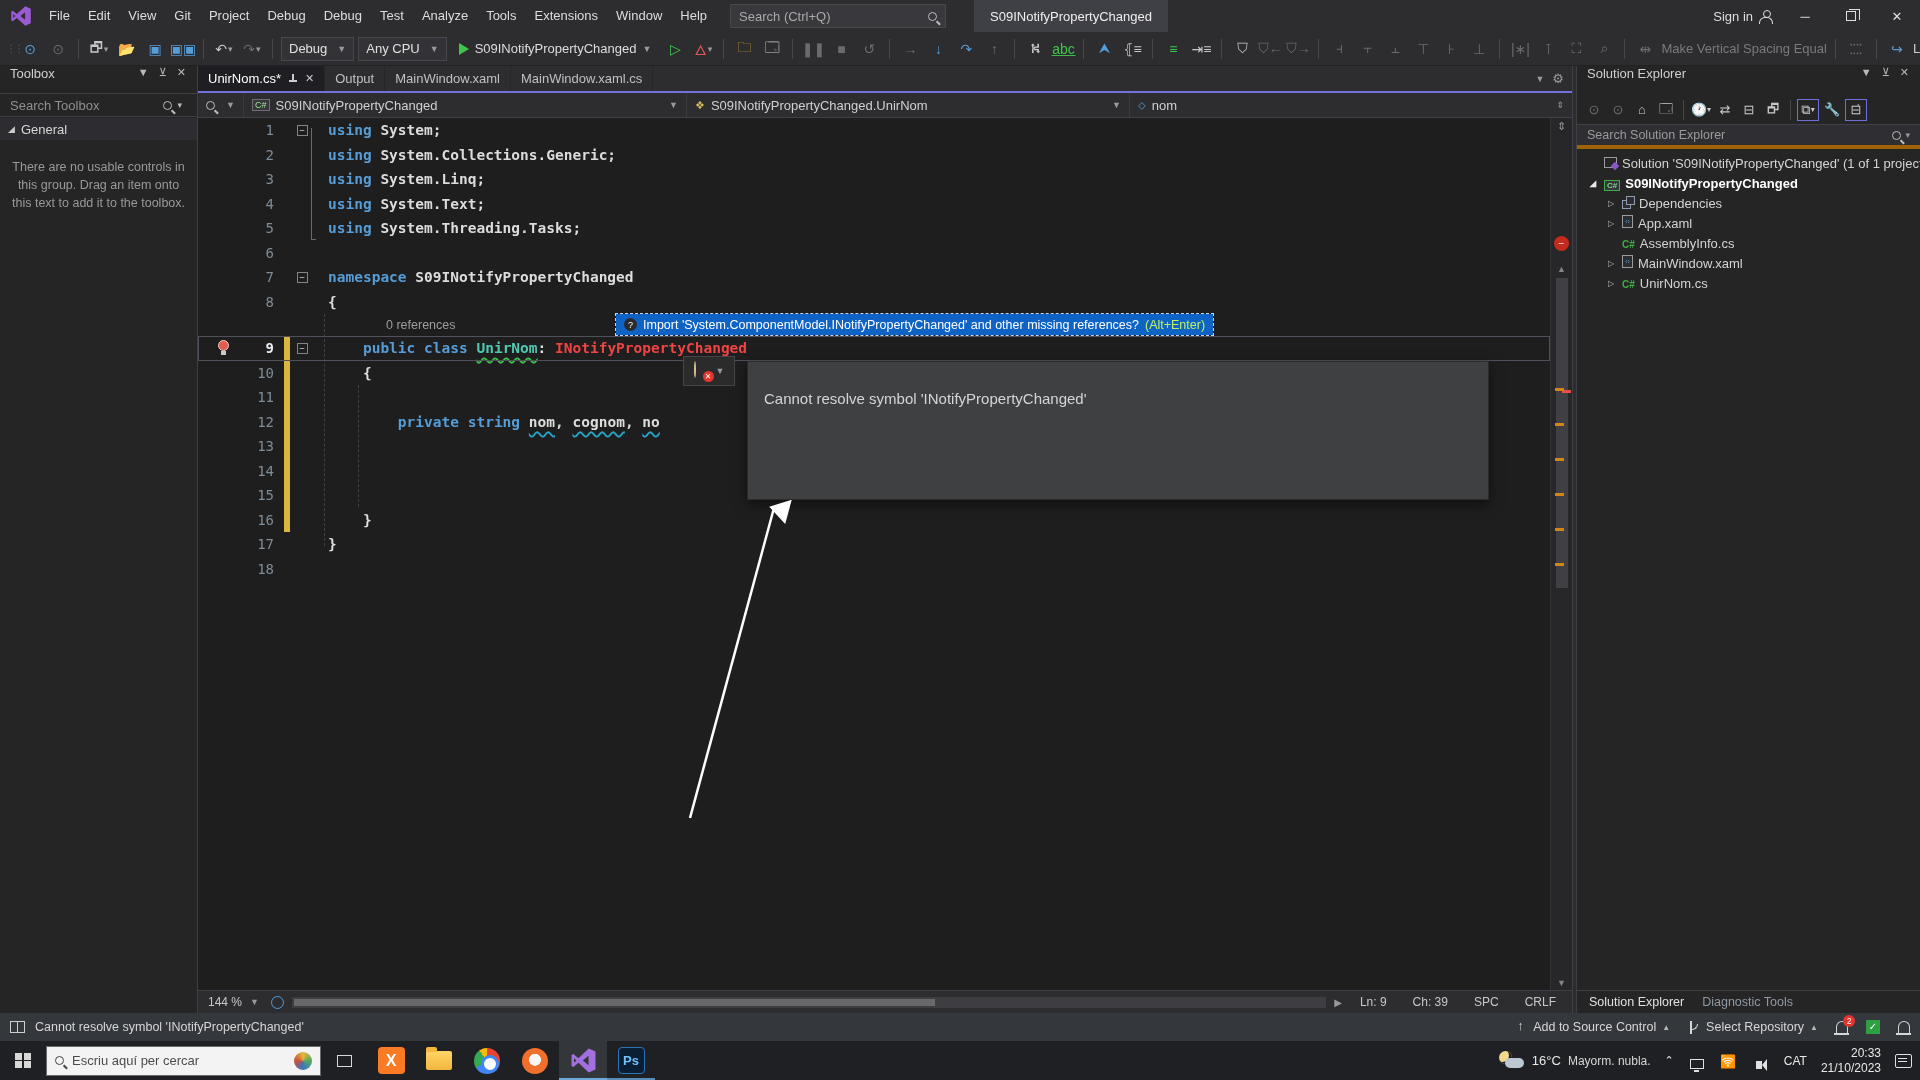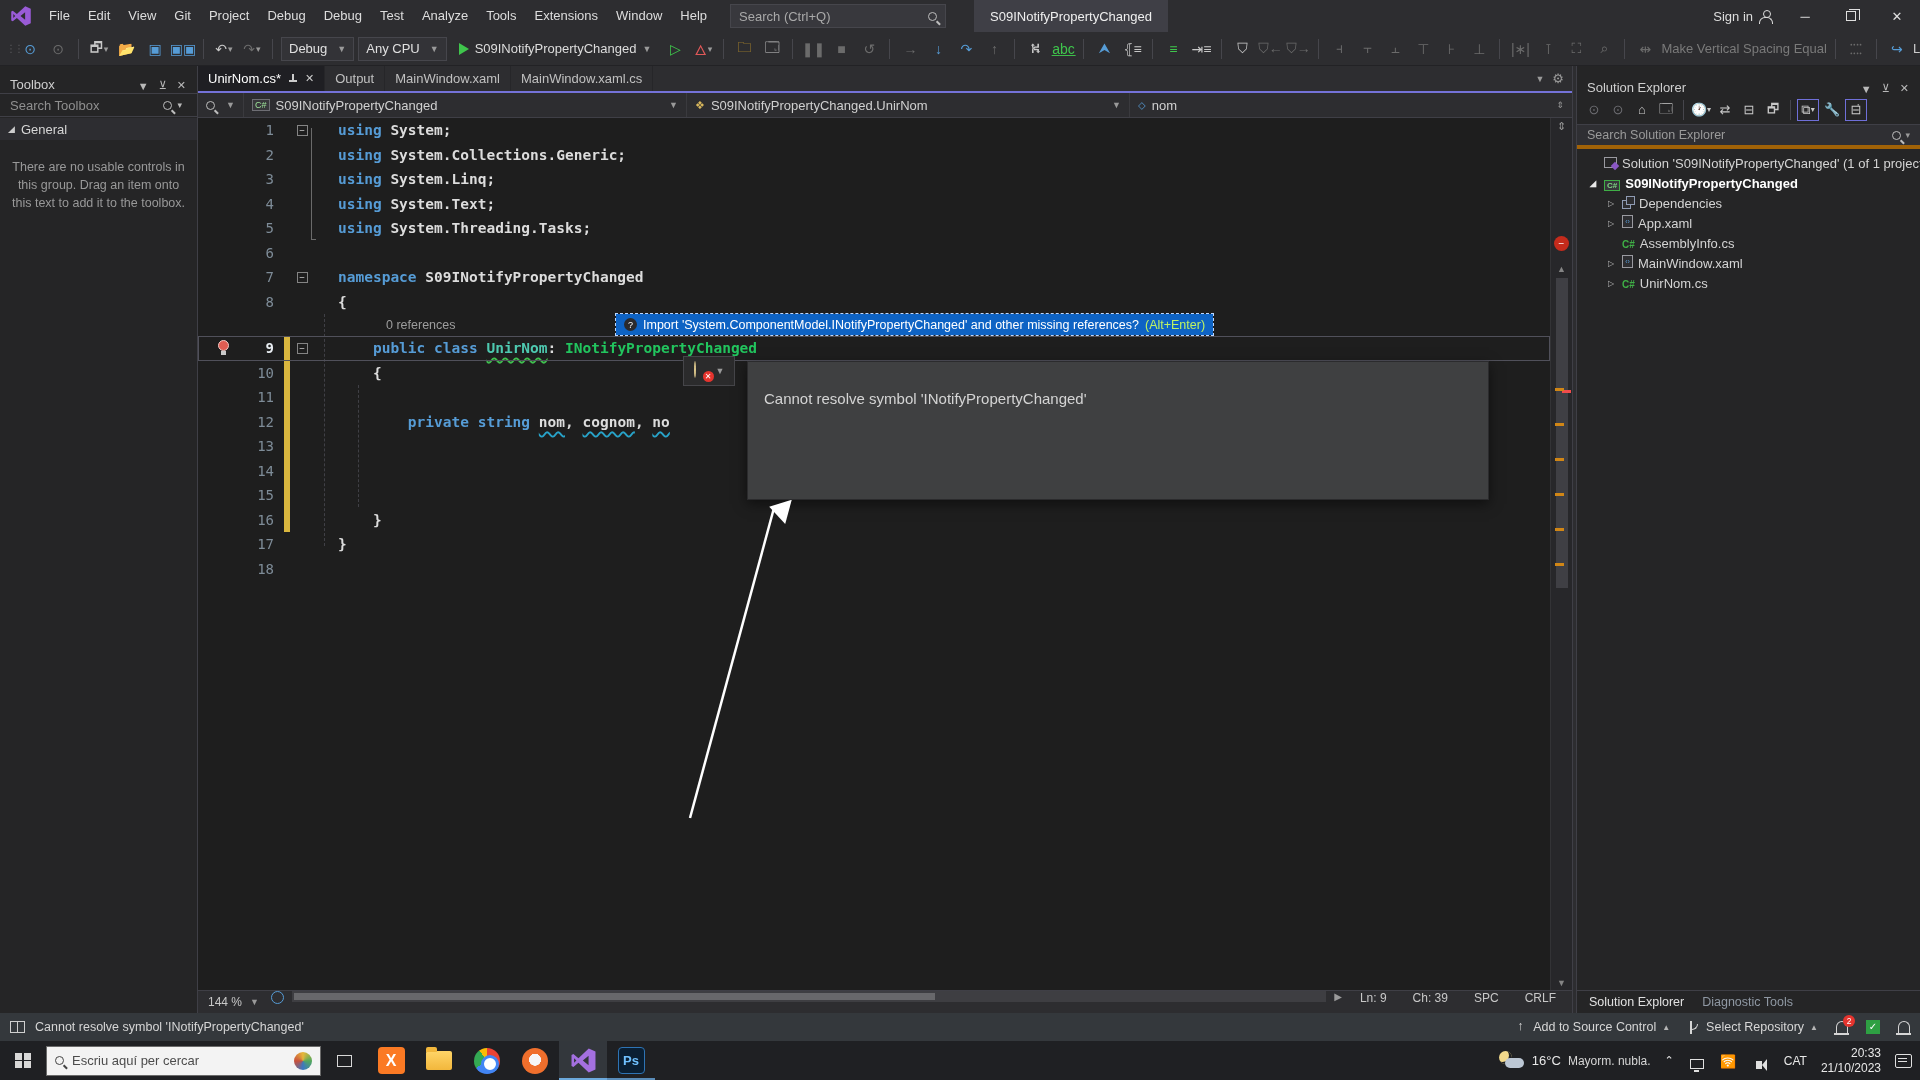--- a/index.html
+++ b/index.html
@@ -32,21 +32,21 @@
   .tbi small{font-size:9px;color:#9a9a9a;margin-left:1px}
   .combo{height:24px;background:#333337;border:1px solid #46464c;display:flex;align-items:center;padding:0 7px;gap:10px;color:#e0e0e0}
   .combo .car{color:#9a9a9a;font-size:9px}
   .runbtn{height:24px;display:flex;align-items:center;gap:6px;padding:0 8px;color:#dddddd}
   .play{width:0;height:0;border-left:10px solid #3fc54c;border-top:6px solid transparent;border-bottom:6px solid transparent}
   .dimtext{color:#7a7a7a}
   .grip{color:#5a5a5e;font-size:10px;letter-spacing:-2px;width:8px}
 
   
   .toolbox{position:absolute;left:0;top:66px;width:198px;height:947px;background:#252526;border-right:1px solid #3f3f46}
-  .panehead{height:26px;display:flex;align-items:flex-end;padding:0 6px 0 10px;color:#cfcfcf}
+  .panehead{height:26px;display:flex;align-items:flex-start;padding:0 6px 0 10px;color:#cfcfcf}
   .panehead .sp{flex:1}
   .ph-ic{color:#b9b9b9;font-size:11px;padding:0 5px}
   .tbx-search{height:24px;margin:1px 0;border-top:1px solid #3f3f46;border-bottom:1px solid #3f3f46;display:flex;align-items:center;padding:0 10px;color:#8f8f8f}
   .tbx-search .sp{flex:1}
   .tbx-general{height:22px;background:#2d2d31;display:flex;align-items:center;gap:6px;padding:0 8px;color:#d6d6d6}
   .tbx-empty{margin:18px 10px;color:#999999;font-size:12.5px;text-align:center;line-height:1.45}
   .exp-tri{font-size:9px;color:#cccccc}
 
   
   .editor{position:absolute;left:198px;top:66px;width:1374px;height:947px;background:#1e1e1e}
@@ -69,22 +69,22 @@
   
   .codearea{position:absolute;left:0;top:52px;width:1352px;height:872px;background:#1e1e1e;overflow:hidden;
             font-family:"DejaVu Sans Mono","Liberation Mono",monospace;font-weight:bold;font-size:14.5px}
   .crow{height:24.5px;display:flex;align-items:center;position:relative}
   .crow.current{outline:1px solid #50505a;outline-offset:-1px}
   .lnum{width:84px;text-align:right;padding-right:8px;color:#7e8c98;font-weight:normal;flex:none;font-size:14px}
   .crow.current .lnum{color:#e8edf2;font-weight:bold}
   .barslot{width:8px;flex:none;height:100%}
   .foldcol{width:24px;flex:none;display:flex;align-items:center;justify-content:center}
   .foldbox{width:11px;height:11px;border:1px solid #848484;color:#c8c8c8;font-size:9px;line-height:9px;text-align:center;background:#1e1e1e;font-weight:normal}
-  .ctext{margin-left:24px;white-space:pre}
-  .c-kw{color:#569cd6}.c-pl{color:#dcdcdc}.c-typ{color:#4ec9b0}.c-err{color:#22c55e}.c-fid{color:#dcdcdc}
+  .ctext{margin-left:14px;white-space:pre}
+  .c-kw{color:#569cd6}.c-pl{color:#dcdcdc}.c-typ{color:#4ec9b0}.c-err{color:#ef4444}.c-fid{color:#dcdcdc}
   .sqg{text-decoration:underline wavy #3fbf4e 1.5px;text-underline-offset:4px}
   .sqb{text-decoration:underline wavy #27a3c9 1.5px;text-underline-offset:4px}
   .lensrow{height:22px;display:flex;align-items:center;position:relative}
   .lenstext{margin-left:188px;color:#9d9d9d;font-family:"Liberation Sans",sans-serif;font-weight:normal;font-size:12.5px}
   .changebar{position:absolute;left:86px;top:218px;width:6px;height:196px;background:#d9b63e}
   .usingbracket{position:absolute;left:113px;top:10px;width:5px;height:112px;border-left:1px solid #6a6a6a;border-bottom:1px solid #6a6a6a}
   .guide{position:absolute;width:0;border-left:1px dashed #404046}
   .bulb-margin{position:absolute;left:18px;top:222px;width:15px;height:16px}
   .bulb-margin .head{width:11px;height:11px;border-radius:50%;background:#e05d52;margin:0 auto;border:1px solid #f2c9c4}
   .bulb-margin .base{width:5px;height:4px;background:#c9c9c9;margin:0 auto}
@@ -113,21 +113,21 @@
   .vscroll{position:absolute;right:0;top:52px;width:22px;height:872px;background:#27272a;border-left:1px solid #333336}
   .vscroll .split{position:absolute;top:2px;left:0;width:100%;text-align:center;color:#9a9a9a;font-size:11px}
   .vscroll .health{position:absolute;top:118px;left:3px;width:15px;height:15px;border-radius:50%;background:#c42b1c;color:#fff;font-size:10px;line-height:15px;text-align:center}
   .vscroll .up{position:absolute;top:146px;left:0;width:100%;text-align:center;color:#858585;font-size:9px}
   .vscroll .down{position:absolute;bottom:2px;left:0;width:100%;text-align:center;color:#858585;font-size:9px}
   .vscroll .thumb{position:absolute;top:160px;left:5px;width:12px;height:310px;background:#3f3f44}
   .mk{position:absolute;left:4px;width:9px;height:3px;background:#d18616}
   .mk.red{background:#f14c4c;left:11px}
 
   
-  .ebottom{position:absolute;left:0;bottom:0;width:100%;height:23px;background:#2d2d30;border-top:1px solid #3f3f46;display:flex;padding:0 6px;gap:8px;font-size:12px;color:#c8c8c8}
+  .ebottom{position:absolute;left:0;bottom:0;width:100%;height:23px;background:#2d2d30;border-top:1px solid #3f3f46;display:flex;align-items:center;padding:0 6px;gap:8px;font-size:12px;color:#c8c8c8}
   .zoombox{display:flex;gap:8px;align-items:center;padding:0 4px}
   .synccirc{width:13px;height:13px;border-radius:50%;border:1.5px solid #569cd6;position:relative}
   .htrack{flex:1;height:11px;background:#3e3e42;position:relative}
   .hthumb{position:absolute;left:2px;top:2px;width:62%;height:7px;background:#68686b}
   .estat{display:flex;gap:26px;padding:0 10px;color:#c8c8c8}
 
   
   .vsplit{position:absolute;left:1572px;top:66px;width:5px;height:947px;background:#2d2d30;border-left:1px solid #3f3f46;border-right:1px solid #3f3f46}
 
   

